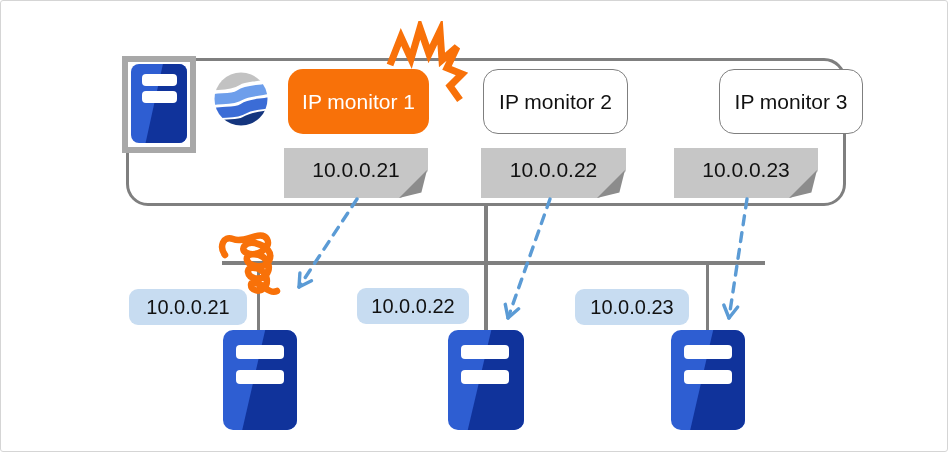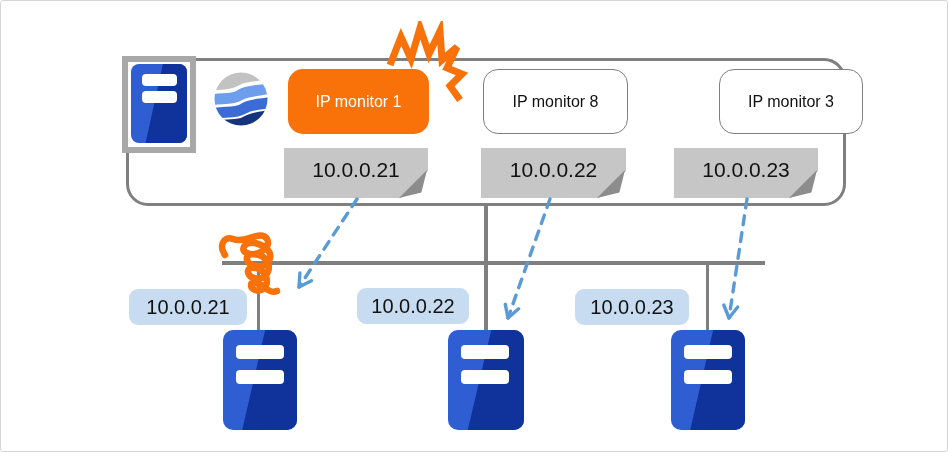--- a/index.html
+++ b/index.html
@@ -28,21 +28,21 @@
   .server-sm{position:relative;left:3px;top:2px;width:56px;height:79px;border-radius:8px;}
   .server-sm .bar{left:11px;width:35px;height:12px;}
   .server-sm .bar1{top:10px}.server-sm .bar2{top:27px}
   .server-lg{width:74px;height:100px;top:329px;}
   .server-lg .bar{left:13px;width:48px;height:14px;}
   .server-lg .bar1{top:15px}.server-lg .bar2{top:40px}
   
   .monitor{
     position:absolute;top:68px;height:65px;border-radius:15px;box-sizing:border-box;
     display:flex;align-items:center;justify-content:center;
-    font-size:16px;color:#111111;background:#ffffff;border:1.5px solid #7f7f7f;z-index:3;
+    font-size:21px;color:#111111;background:#ffffff;border:1.5px solid #7f7f7f;z-index:3;
     white-space:pre;
   }
   .monitor.alert{background:#f87109;border:none;color:#ffffff;}
   
   .note{
     position:absolute;top:147px;height:50px;background:#c6c6c6;z-index:3;
     display:flex;align-items:center;justify-content:center;
     font-size:21px;color:#111111;padding-bottom:6px;box-sizing:border-box;
     clip-path:polygon(0 0,100% 0,100% calc(100% - 27px),calc(100% - 27px) 100%,0 100%);
   }
@@ -91,21 +91,21 @@
       <g transform="rotate(-15 27 27)" fill="none" stroke-linecap="butt">
         <path d="M -12,4 C 2,-2 14,9 27,5 C 40,1 52,10 66,3" stroke="#c2c2c2" stroke-width="17"></path>
         <path d="M -12,22 C 2,16 14,27 27,23 C 40,19 52,28 66,21" stroke="#6d9eeb" stroke-width="11"></path>
         <path d="M -12,36 C 2,30 14,41 27,37 C 40,33 52,42 66,35" stroke="#3b6cd6" stroke-width="11"></path>
         <path d="M -12,55 C 2,49 14,60 27,56 C 40,52 52,61 66,54" stroke="#14357e" stroke-width="23"></path>
       </g>
     </g>
   </svg>
 
   <div class="monitor alert" style="left:287px;width:141px;">IP monitor 1</div>
-  <div class="monitor" style="left:482px;width:145px;">IP monitor 8</div>
+  <div class="monitor" style="left:482px;width:145px;">IP monitor 2</div>
   <div class="monitor" style="left:674px;width:144px;margin-left:44px;">IP monitor 3</div>
 
   <svg class="icon-abs" style="left:384px;top:20px;" width="84" height="84" viewBox="0 0 84 84">
     <path d="M 5,44 L 16,16 L 26,38 L 35,7 L 44,33 L 55,10 L 57,39 L 72,26 L 62,47 L 77,53 L 65,65 L 75,79" fill="none" stroke="#f87109" stroke-width="7" stroke-linejoin="miter" stroke-linecap="butt"></path>
   </svg>
 
   <div class="note" style="left:283px;width:144px;">10.0.0.21</div>
   <div class="note-fold" style="left:398px;"></div>
   <div class="note" style="left:480px;width:145px;">10.0.0.22</div>
   <div class="note-fold" style="left:596px;"></div>

